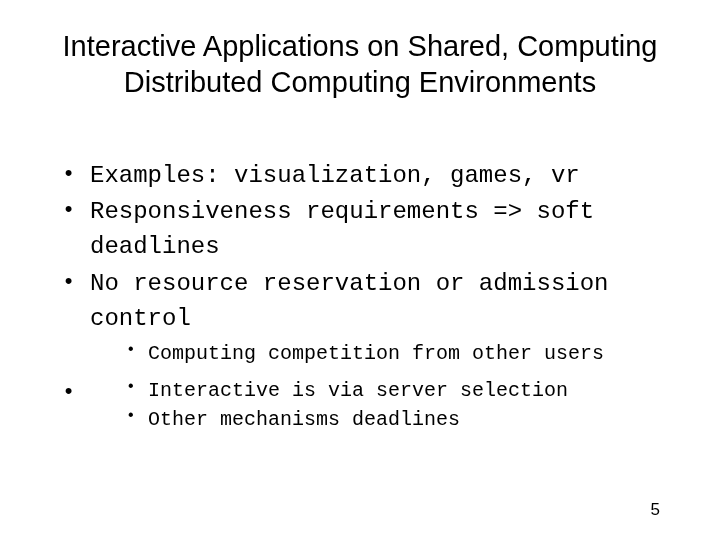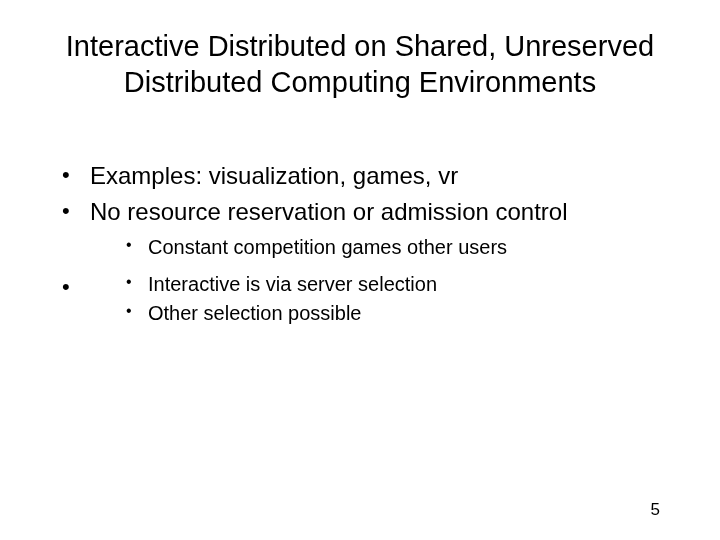--- a/index.html
+++ b/index.html
@@ -24,20 +24,21 @@
   }
   ul.outer {
     list-style: none;
   }
   ul.outer > li {
     font-size: 24px;
     line-height: 1.45;
     position: relative;
     padding-left: 32px;
     margin-bottom: 2px;
+    font-family: Liberation Mono, monospace;
   }
   ul.outer > li::before {
     content: "•";
     position: absolute;
     left: 4px;
     top: 0;
     font-size: 22px;
   }
   ul.inner {
     list-style: none;
@@ -60,41 +61,44 @@
   .pagenum {
     position: absolute;
     bottom: 20px;
     right: 60px;
     font-size: 17px;
   }
 </style>
 </head>
 <body>
 
-<h1 class="title">Interactive Distributed on Shared, Unreserved Distributed Computing Environments</h1>
+<h1 class="title">Interactive Applications on Shared, Computing Distributed Computing Environments</h1>
 
 <div class="content">
   <ul class="outer">
     <li>
       <span>Examples: visualization, games, vr</span>
     </li>
     <li>
+      <span>Responsiveness requirements =&gt; soft deadlines</span>
+    </li>
+    <li>
       <span>No resource reservation or admission control</span>
       <ul class="inner">
         <li>
-          <span>Constant competition games other users</span>
+          <span>Computing competition from other users</span>
         </li>
       </ul>
     </li>
     <li>
       <ul class="inner">
         <li>
           <span>Interactive is via server selection</span>
         </li>
         <li>
-          <span>Other selection possible</span>
+          <span>Other mechanisms deadlines</span>
         </li>
       </ul>
     </li>
   </ul>
 </div>
 
 <div class="pagenum">5</div>
 
 </body></html>

